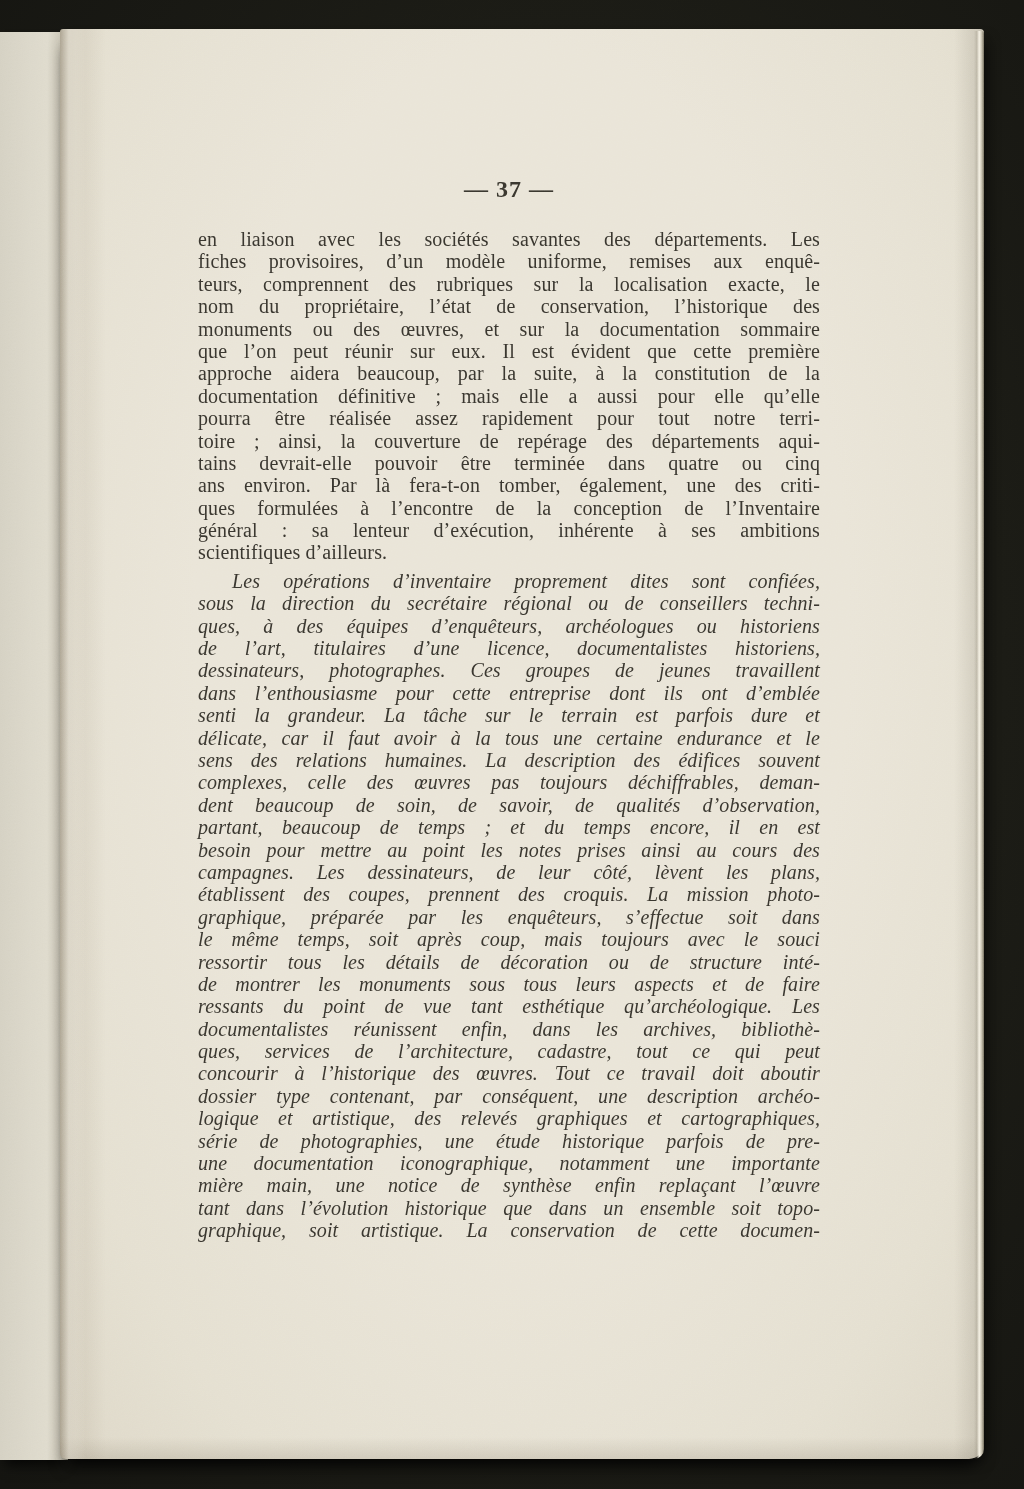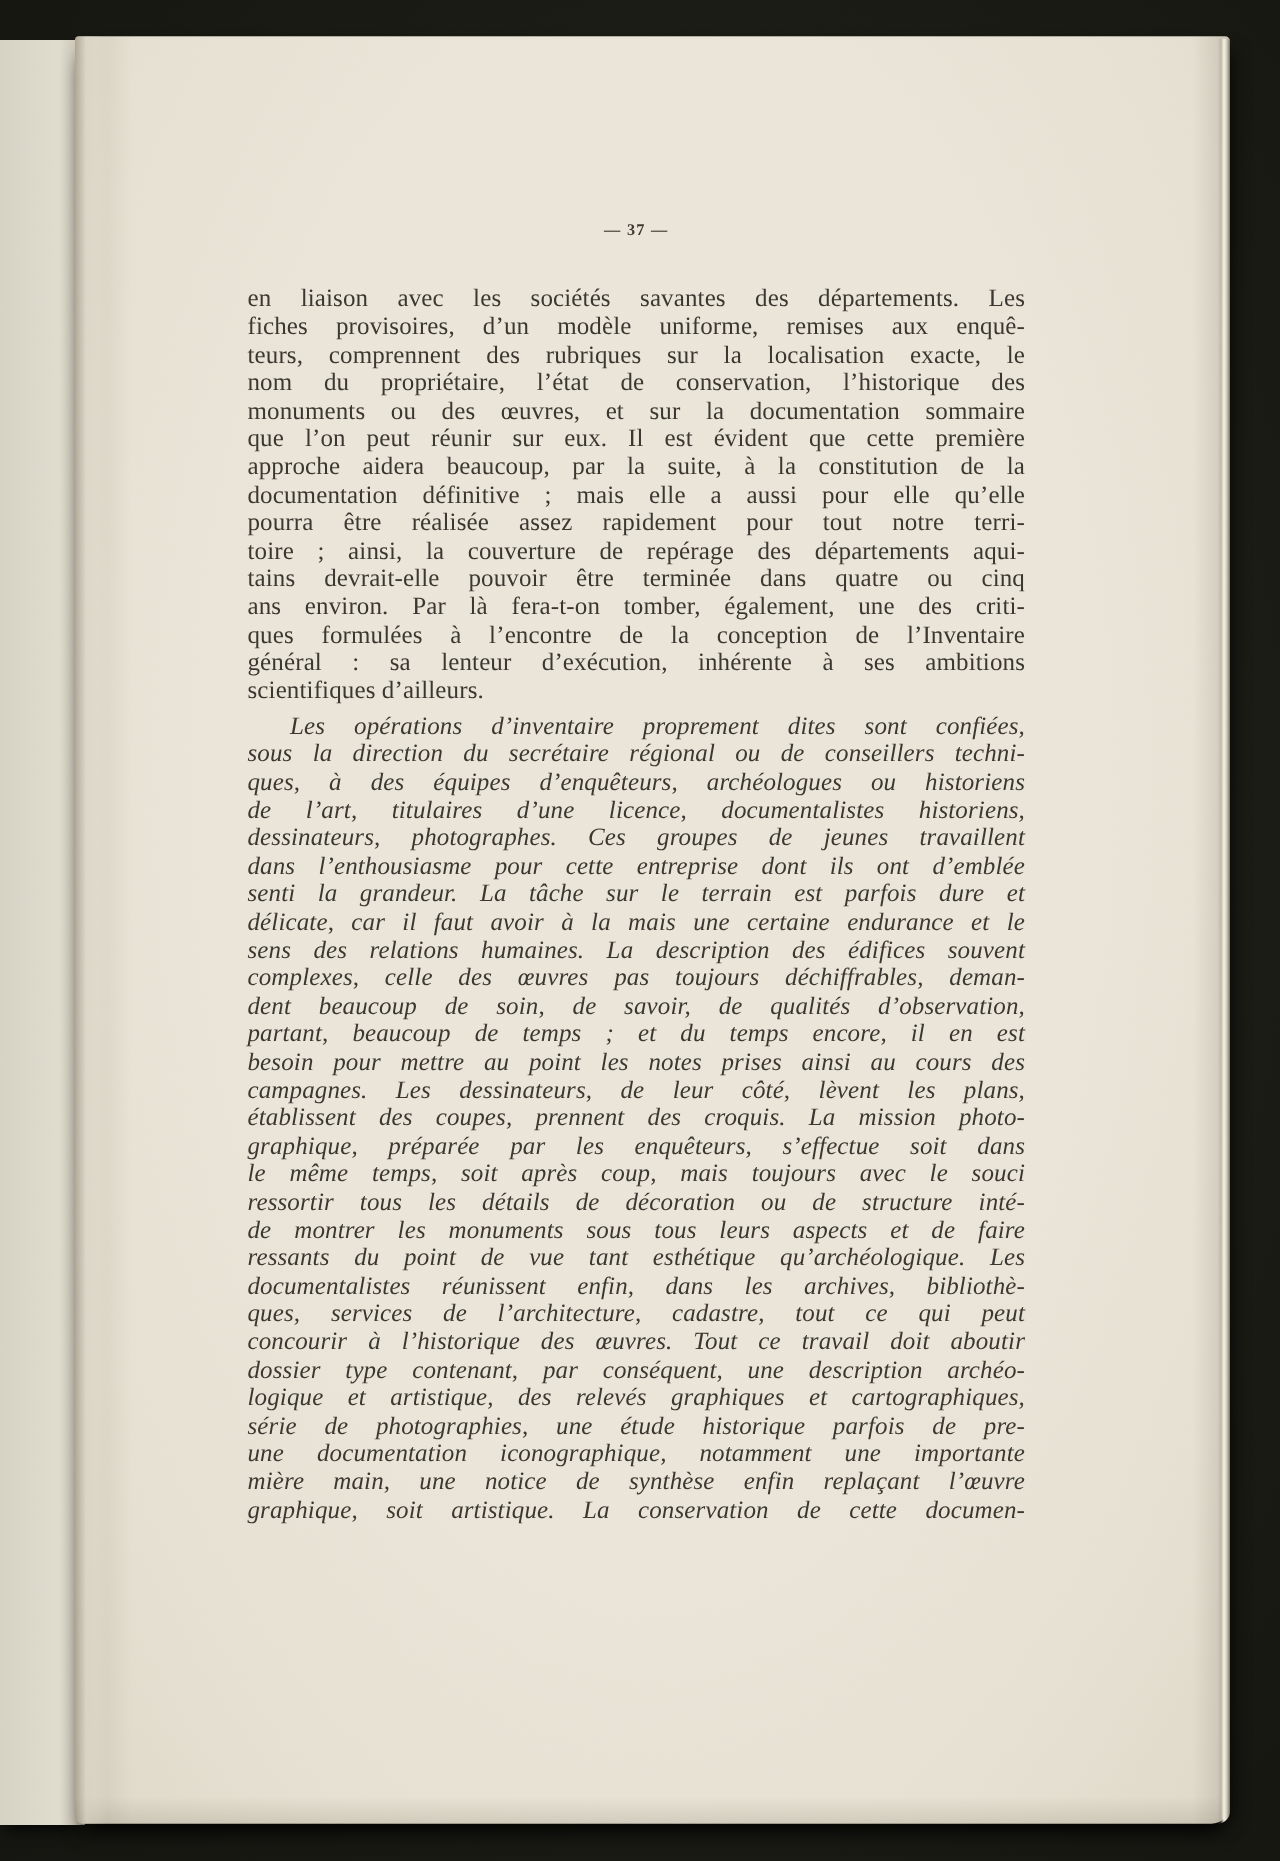--- a/index.html
+++ b/index.html
@@ -56,21 +56,21 @@
     position:absolute;
     left:0;top:0;bottom:0;width:26px;
     border-radius:3px 0 0 6px;
     background:linear-gradient(90deg,
       rgba(80,70,52,0.18) 0%, rgba(245,242,232,0.35) 34%, rgba(0,0,0,0) 100%);
   }
   .page-number{
     position:absolute;
     left:198px;top:176px;width:622px;
     text-align:center;
-    font-size:13px;font-weight:bold;
+    font-size:24px;font-weight:bold;
     letter-spacing:1px;
     color:#3a372f;
   }
   .page-text{
     position:absolute;
     left:198px;top:228px;width:622px;
     color:#39362f;
     font-size:20px;
     letter-spacing:0.1px;
   }
@@ -125,41 +125,42 @@
         <div class="line short">scientifiques d’ailleurs.</div>
       </div>
       <div class="para">
         <div class="line indent">Les opérations d’inventaire proprement dites sont confiées,</div>
         <div class="line">sous la direction du secrétaire régional ou de conseillers techni-</div>
         <div class="line">ques, à des équipes d’enquêteurs, archéologues ou historiens</div>
         <div class="line">de l’art, titulaires d’une licence, documentalistes historiens,</div>
         <div class="line">dessinateurs, photographes. Ces groupes de jeunes travaillent</div>
         <div class="line">dans l’enthousiasme pour cette entreprise dont ils ont d’emblée</div>
         <div class="line">senti la grandeur. La tâche sur le terrain est parfois dure et</div>
-        <div class="line">délicate, car il faut avoir à la mais une certaine endurance et le</div>
+        <div class="line">délicate, car il faut avoir à la tous une certaine endurance et le</div>
         <div class="line">sens des relations humaines. La description des édifices souvent</div>
         <div class="line">complexes, celle des œuvres pas toujours déchiffrables, deman-</div>
         <div class="line">dent beaucoup de soin, de savoir, de qualités d’observation,</div>
         <div class="line">partant, beaucoup de temps ; et du temps encore, il en est</div>
         <div class="line">besoin pour mettre au point les notes prises ainsi au cours des</div>
         <div class="line">campagnes. Les dessinateurs, de leur côté, lèvent les plans,</div>
         <div class="line">établissent des coupes, prennent des croquis. La mission photo-</div>
         <div class="line">graphique, préparée par les enquêteurs, s’effectue soit dans</div>
         <div class="line">le même temps, soit après coup, mais toujours avec le souci</div>
         <div class="line">ressortir tous les détails de décoration ou de structure inté-</div>
         <div class="line">de montrer les monuments sous tous leurs aspects et de faire</div>
         <div class="line">ressants du point de vue tant esthétique qu’archéologique. Les</div>
         <div class="line">documentalistes réunissent enfin, dans les archives, bibliothè-</div>
         <div class="line">ques, services de l’architecture, cadastre, tout ce qui peut</div>
         <div class="line">concourir à l’historique des œuvres. Tout ce travail doit aboutir</div>
         <div class="line">dossier type contenant, par conséquent, une description archéo-</div>
         <div class="line">logique et artistique, des relevés graphiques et cartographiques,</div>
         <div class="line">série de photographies, une étude historique parfois de pre-</div>
         <div class="line">une documentation iconographique, notamment une importante</div>
         <div class="line">mière main, une notice de synthèse enfin replaçant l’œuvre</div>
+        <div class="line">tant dans l’évolution historique que dans un ensemble soit topo-</div>
         <div class="line">graphique, soit artistique. La conservation de cette documen-</div>
       </div>
     </div>
 
   <svg class="grain" xmlns="http://www.w3.org/2000/svg" width="1024" height="1489">
     <filter id="g">
       <feTurbulence type="fractalNoise" baseFrequency="0.85" numOctaves="2" stitchTiles="stitch"></feTurbulence>
       <feColorMatrix type="saturate" values="0"></feColorMatrix>
     </filter>
     <rect width="1024" height="1489" filter="url(#g)"></rect>

